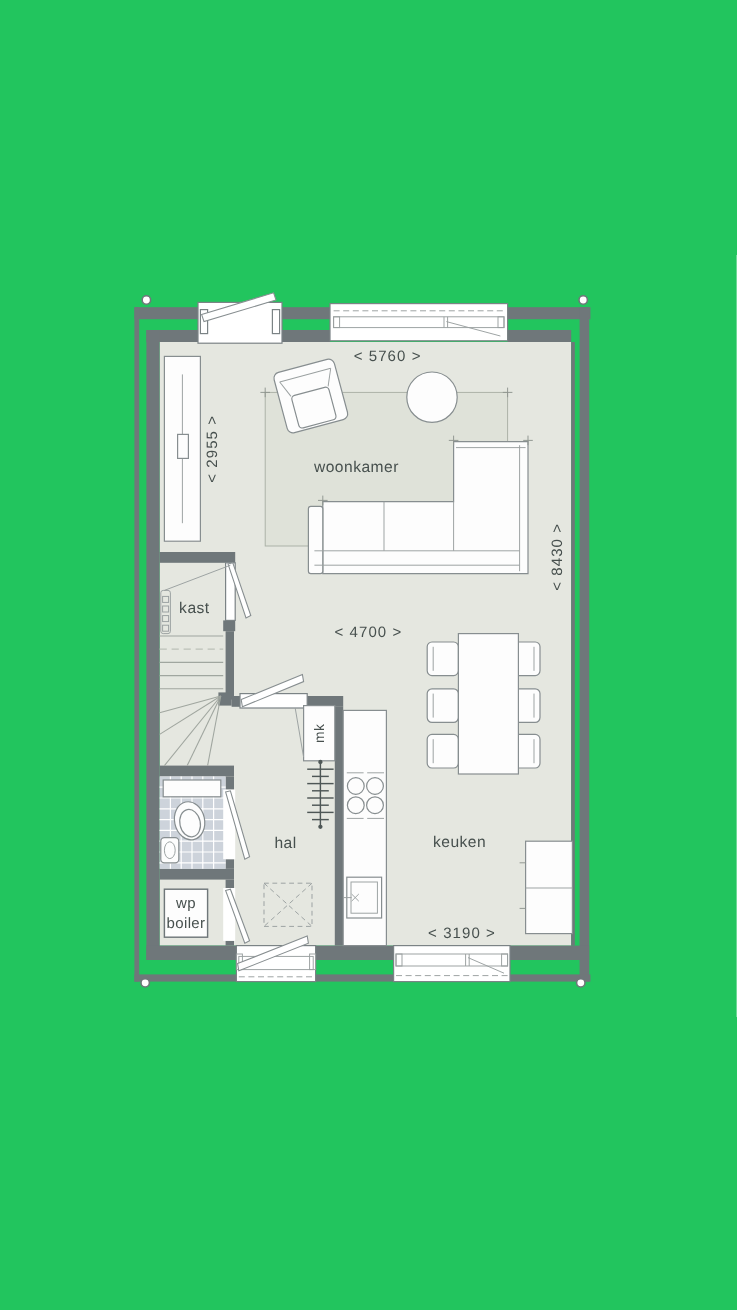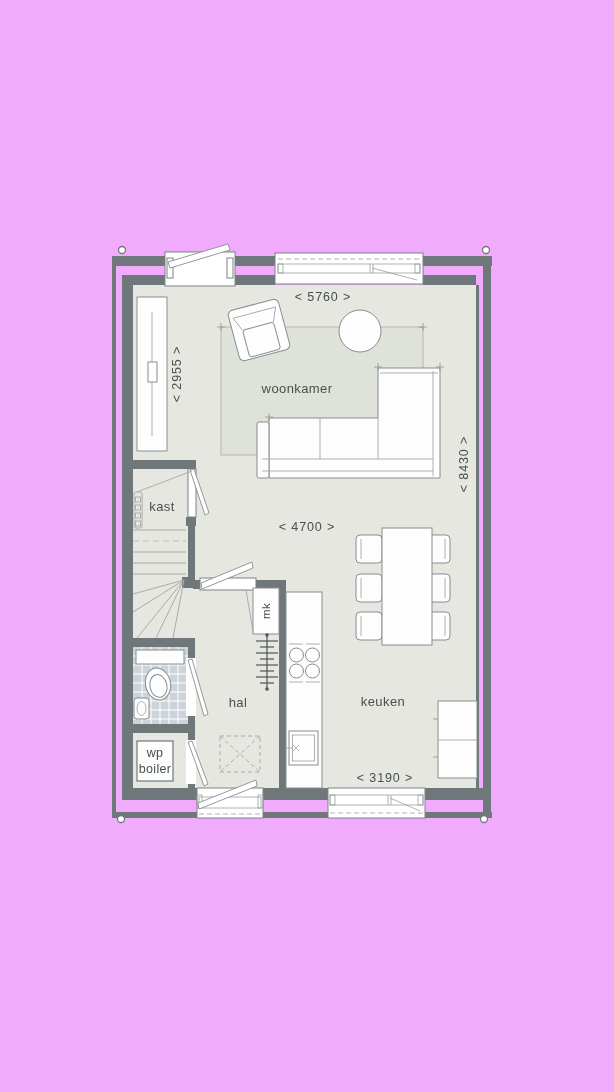--- a/index.html
+++ b/index.html
@@ -1,16 +1,16 @@
 <!DOCTYPE html>
 <html><head>
 <meta charset="utf-8">
 <style>
   html,body{margin:0;padding:0;background:#fff;}
-  .stage{position:relative;width:614px;height:1092px;background:#f0abfc;overflow:hidden;}
+  .stage{position:relative;width:614px;height:1092px;background:#22c55e;overflow:hidden;}
   svg{position:absolute;left:0;top:0;}
   svg text{font-family:"Liberation Sans",sans-serif;font-weight:500;}
   .lbl{font-size:13px;letter-spacing:.4px;}
   .dim{font-size:12.5px;letter-spacing:.9px;}
   .mkt{font-size:11.5px;letter-spacing:.4px;}
   .boil{font-size:12.5px;letter-spacing:.3px;}
   .furn{fill:#fdfdfd;stroke:#878e90;stroke-width:1;}
   .ln{stroke:#878e90;stroke-width:1;fill:none;}
   .thin{stroke:#9aa0a0;stroke-width:.8;fill:none;}
   .frame{fill:#ffffff;stroke:#7b8385;stroke-width:1;}

